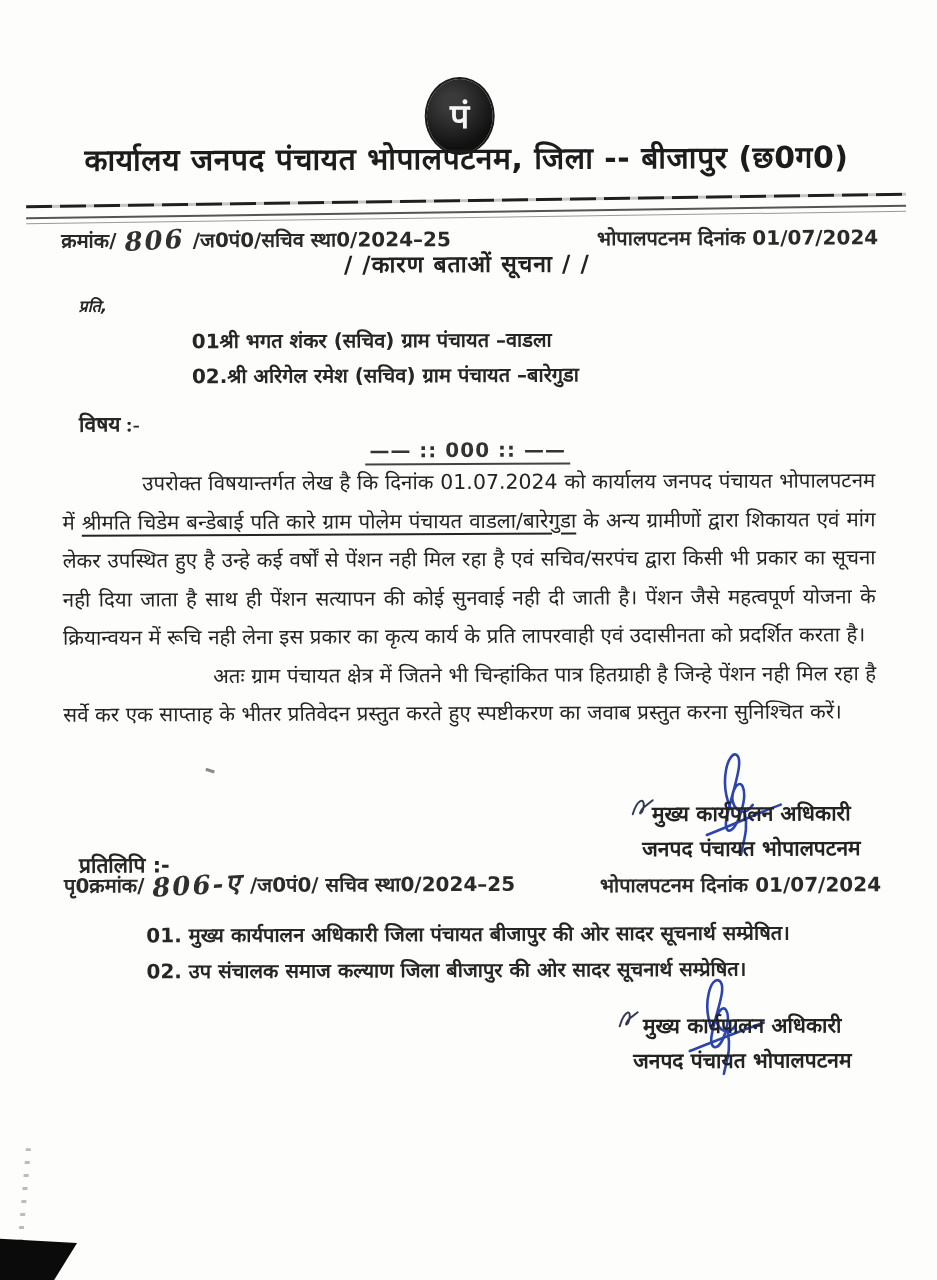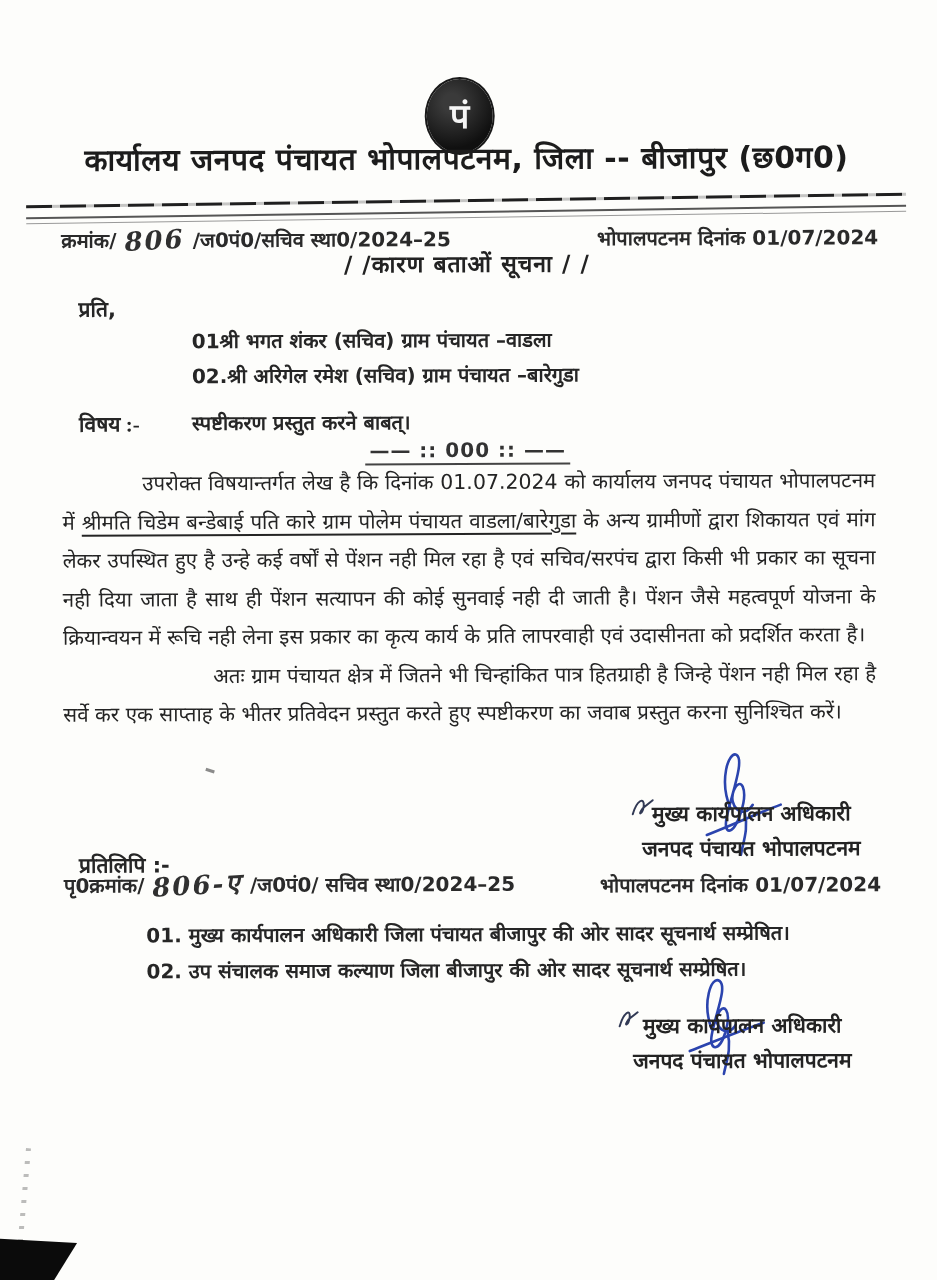--- a/index.html
+++ b/index.html
@@ -45,21 +45,21 @@
     font-family:"DejaVu Serif","Liberation Serif",serif;
     font-style:italic;font-weight:bold;font-size:26px;color:#303030;
     transform:rotate(-3deg) translateY(2px);
     letter-spacing:2px;padding:0 8px;
   }
   .heading{
     position:absolute;left:0;top:247px;width:100%;
     text-align:center;font-size:23px;font-weight:bold;color:#222;
     letter-spacing:1px;
   }
-  .toLabel{position:absolute;left:80px;top:293px;font-size:21px;font-weight:bold;}
+  .toLabel{position:absolute;left:80px;top:293px;font-size:16px;font-weight:bold;font-style:italic;}
   .addr{position:absolute;left:193px;font-size:20px;font-weight:bold;color:#262626;white-space:nowrap;}
   .addr1{top:326px;}
   .addr2{top:361px;}
   .subjLabel{position:absolute;left:80px;top:408px;font-size:21px;font-weight:bold;font-family:Liberation Serif, serif;}
   .subjText{position:absolute;left:193px;top:408px;font-size:20px;font-weight:bold;}
   .divider{
     position:absolute;left:0;top:438px;width:100%;text-align:center;
   }
   .divider span{
     display:inline-block;font-size:20px;font-weight:bold;color:#333;
@@ -118,21 +118,20 @@
       <span class="right">भोपालपटनम दिनांक 01/07/2024</span>
     </div>
 
     <div class="heading">/ /कारण बताओं सूचना / /</div>
 
     <div class="toLabel">प्रति,</div>
     <div class="addr addr1">01श्री भगत शंकर  (सचिव) ग्राम पंचायत –वाडला</div>
     <div class="addr addr2">02.श्री अरिगेल रमेश (सचिव) ग्राम पंचायत –बारेगुडा</div>
 
     <div class="subjLabel">विषय :-</div>
-    <div class="subjText">स्पष्टीकरण प्रस्तुत करने बाबत्।</div>
 
     <div class="divider">
       <span>—— :: 000 :: ——</span>
     </div>
 
     <div class="bodyflow">
       <p class="p1"><span>उपरोक्त विषयान्तर्गत लेख है कि दिनांक 01.07.2024 को कार्यालय जनपद पंचायत भोपालपटनम में </span><span class="und">श्रीमति चिडेम बन्डेबाई पति कारे ग्राम पोलेम पंचायत वाडला/बारेगुडा</span><span> के अन्य ग्रामीणों द्वारा शिकायत एवं मांग लेकर उपस्थित हुए है उन्हे कई वर्षों से पेंशन नही मिल रहा है एवं सचिव/सरपंच द्वारा किसी भी प्रकार का सूचना नही दिया जाता है साथ ही पेंशन सत्यापन की कोई सुनवाई नही दी जाती है। पेंशन जैसे महत्वपूर्ण योजना के क्रियान्वयन में रूचि नही लेना इस प्रकार का कृत्य कार्य के प्रति लापरवाही एवं उदासीनता को प्रदर्शित करता है।</span></p>
       <p class="p2">अतः ग्राम पंचायत क्षेत्र में जितने भी चिन्हांकित पात्र हितग्राही है जिन्हे पेंशन नही मिल रहा है सर्वे कर एक साप्ताह के भीतर प्रतिवेदन प्रस्तुत करते हुए स्पष्टीकरण का जवाब प्रस्तुत करना सुनिश्चित करें।</p>
     </div>
     <div class="dot-mark"></div>

